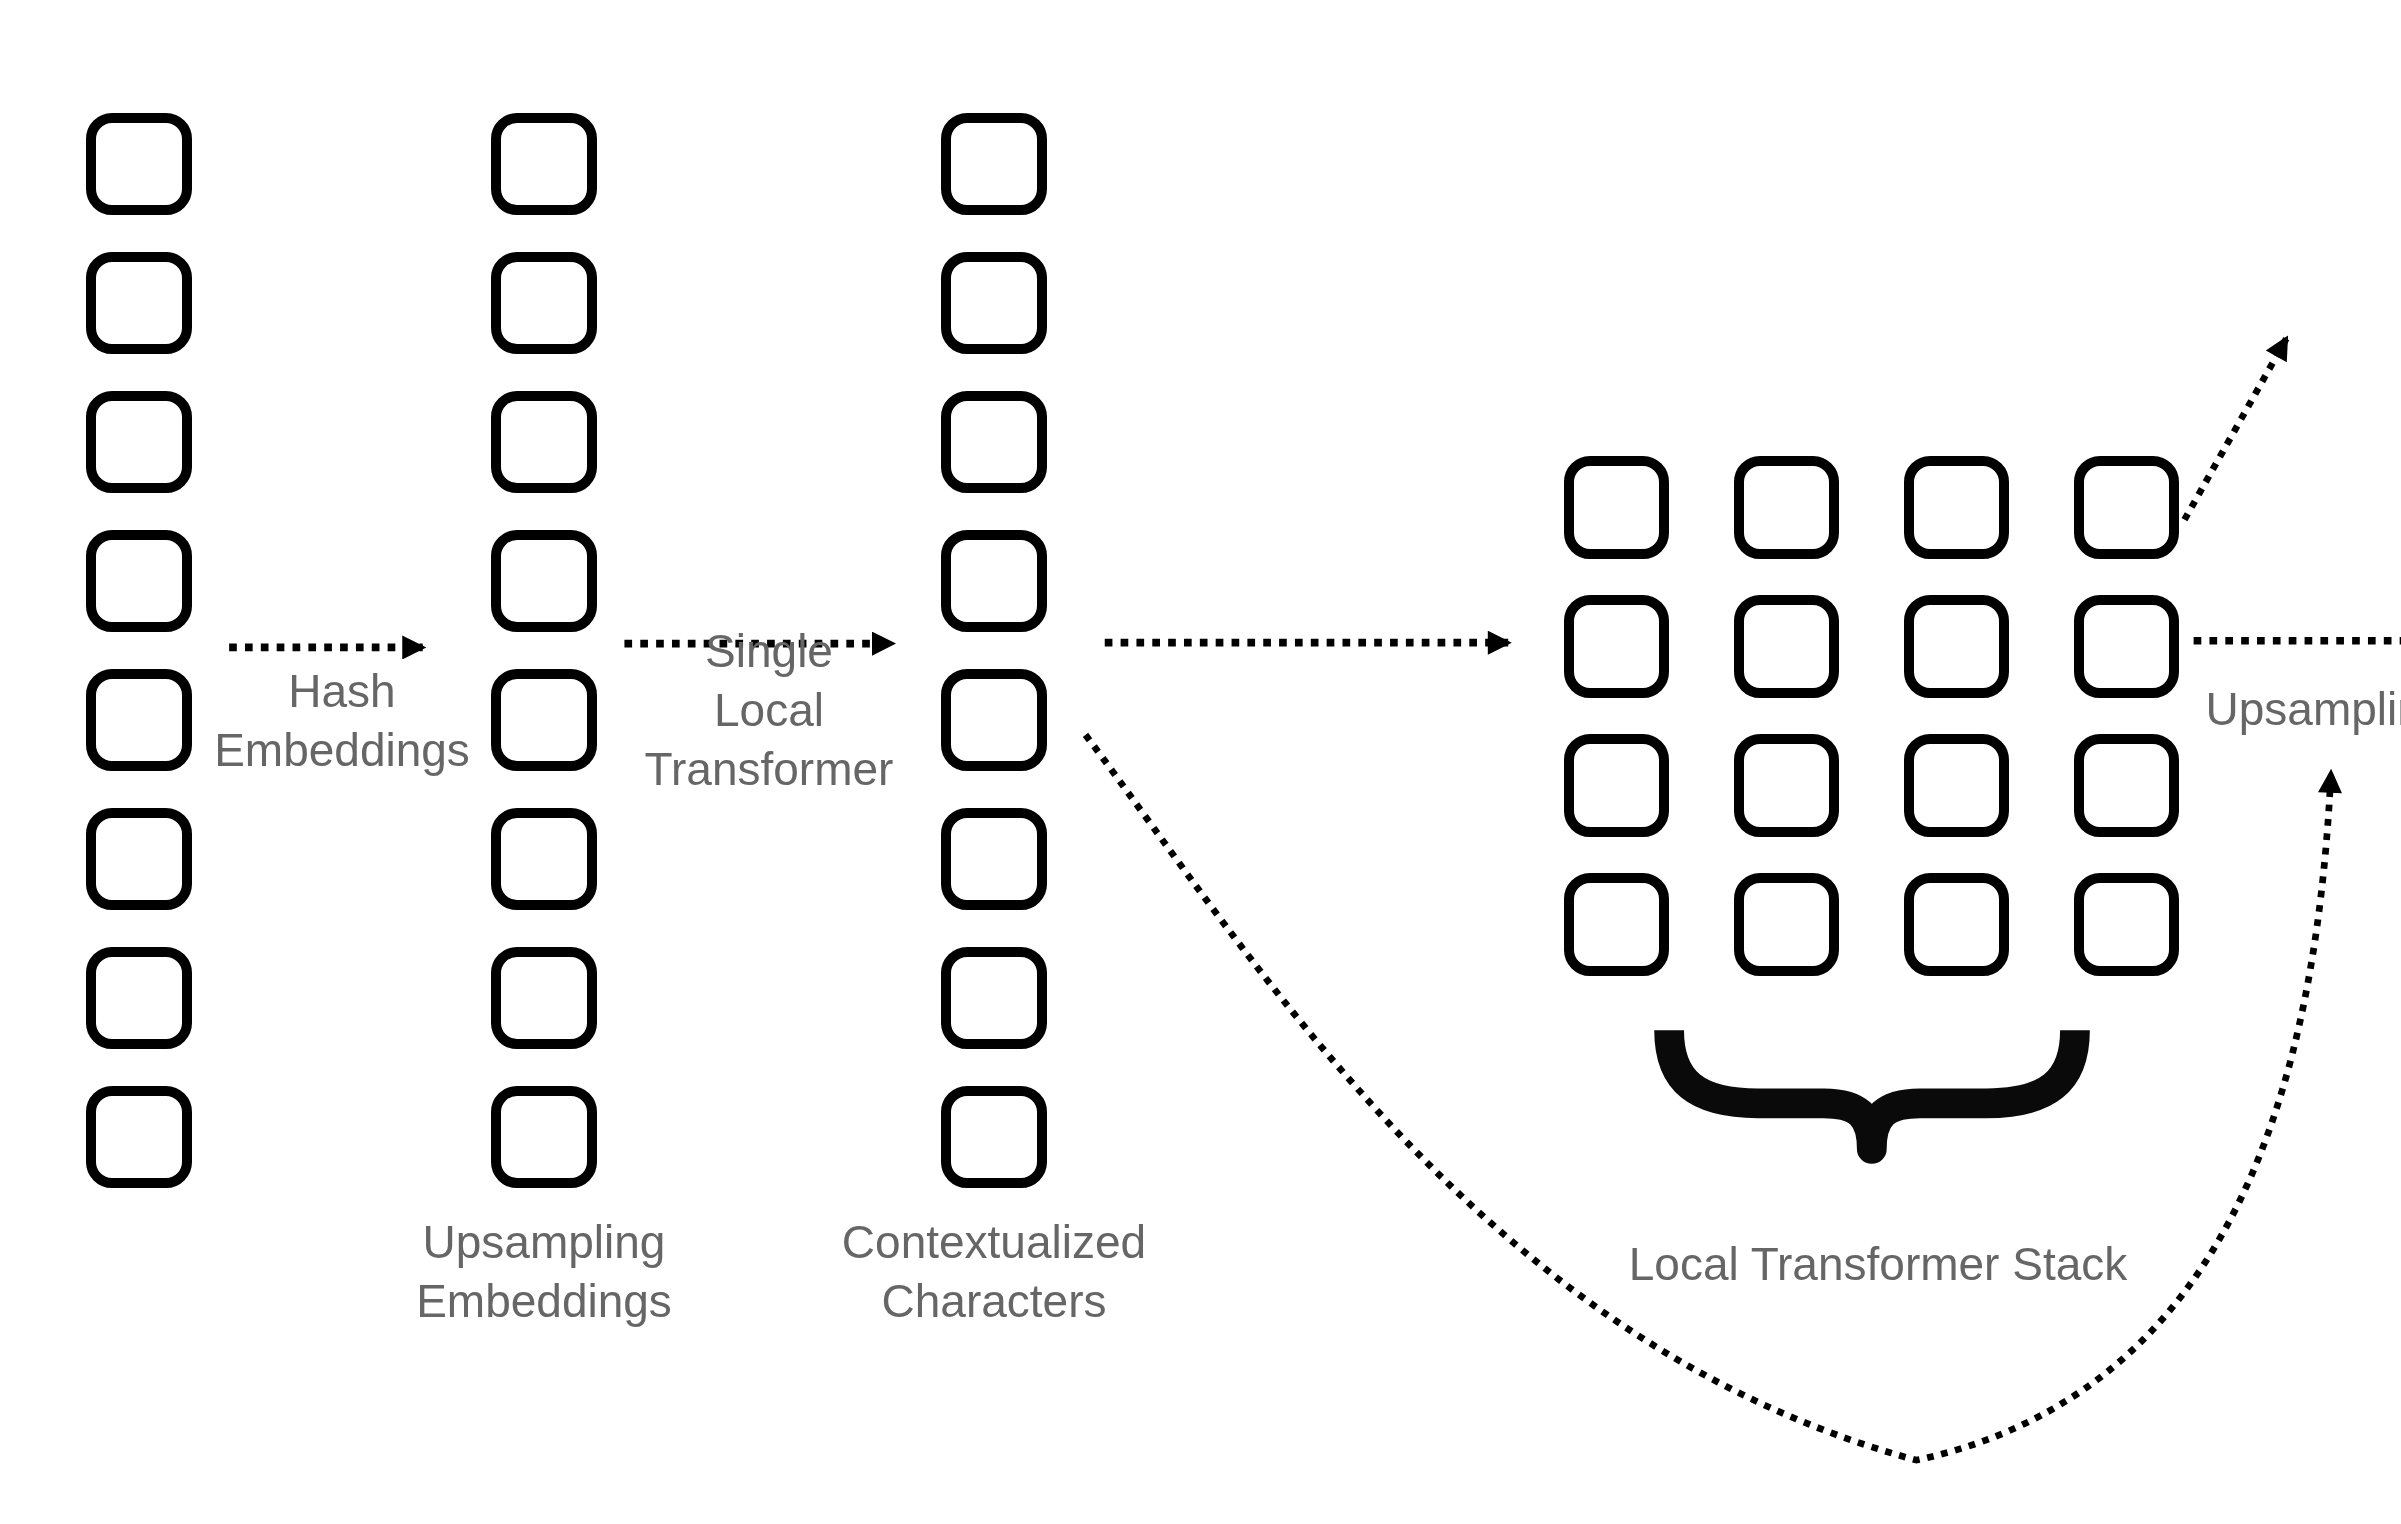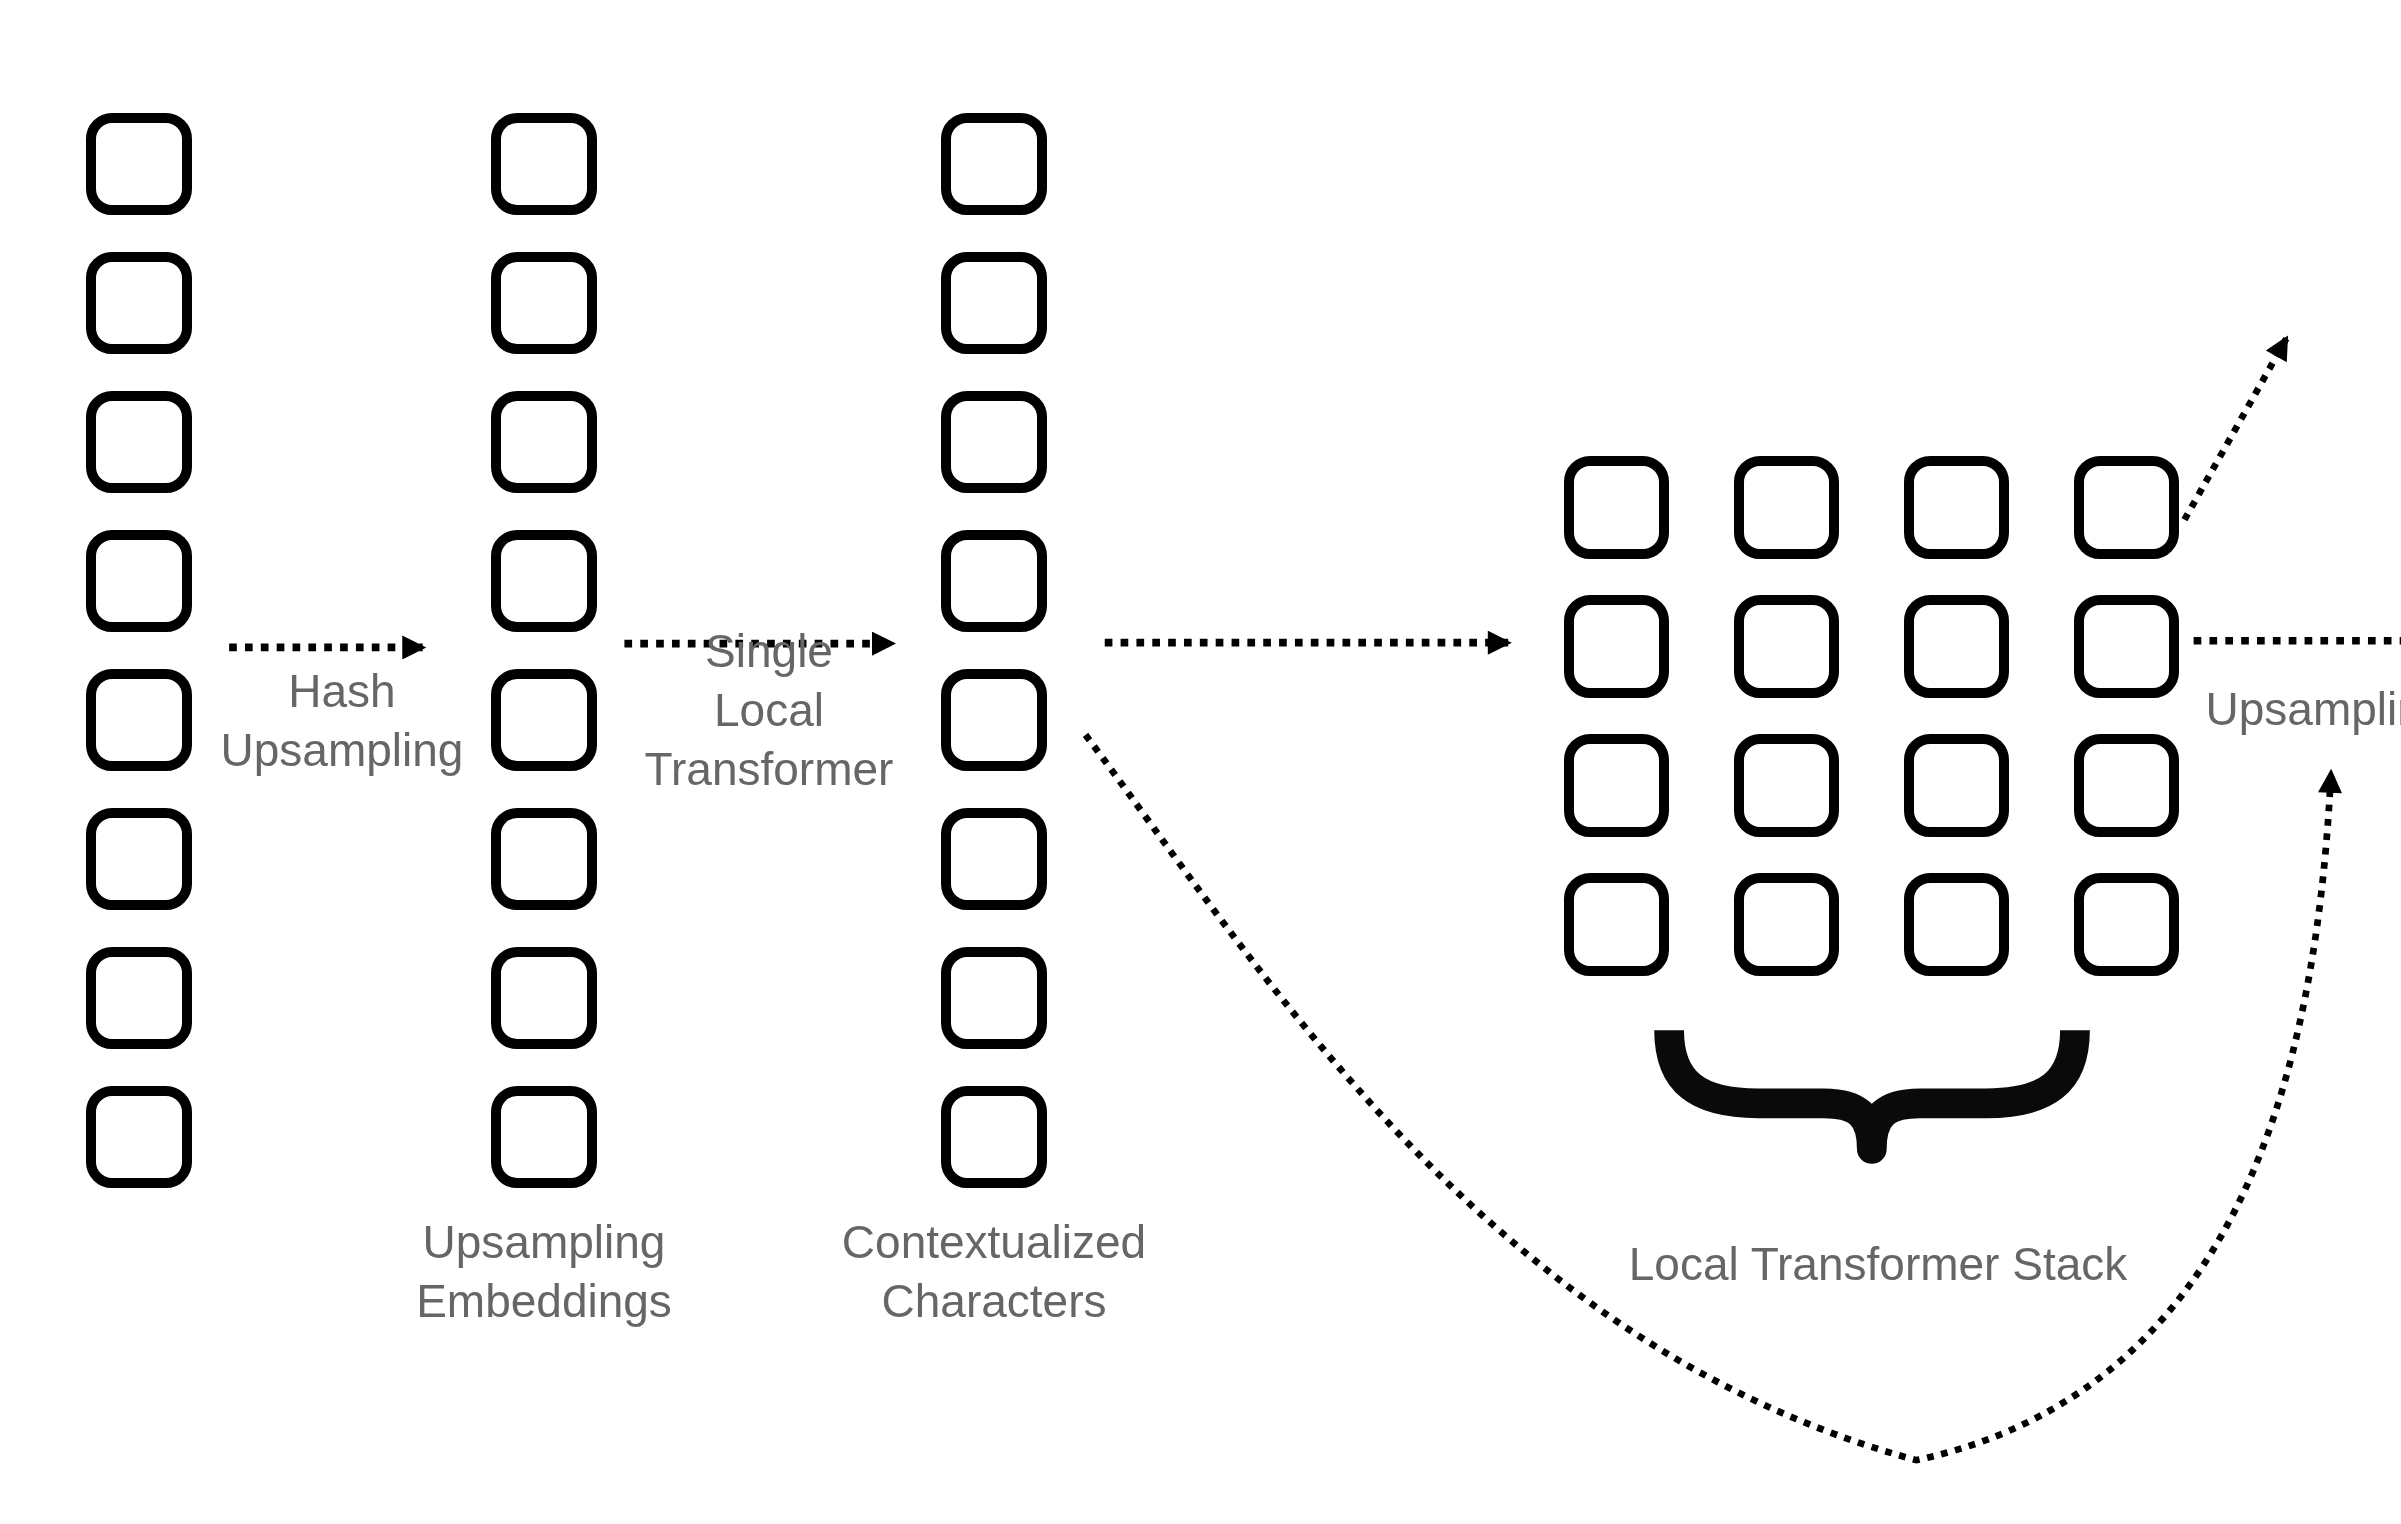--- a/index.html
+++ b/index.html
@@ -97,21 +97,21 @@
       <div class="sq"></div>
       <div class="sq"></div>
       <div class="sq"></div>
       <div class="sq"></div>
       <div class="sq"></div>
       <div class="sq"></div>
     </div>
 
 
   <div class="label" style="left:342px;top:662px">Hash
-Upsampling</div>
+Embeddings</div>
   <div class="label" style="left:769px;top:622px">Single
 Local
 Transformer</div>
   <div class="label" style="left:2327px;top:680px">Upsampling</div>
 
   <div class="label" style="left:544px;top:1213px">Upsampling
 Embeddings</div>
   <div class="label" style="left:994px;top:1213px">Contextualized
 Characters</div>
   <div class="label" style="left:1878px;top:1235px">Local Transformer Stack</div>

